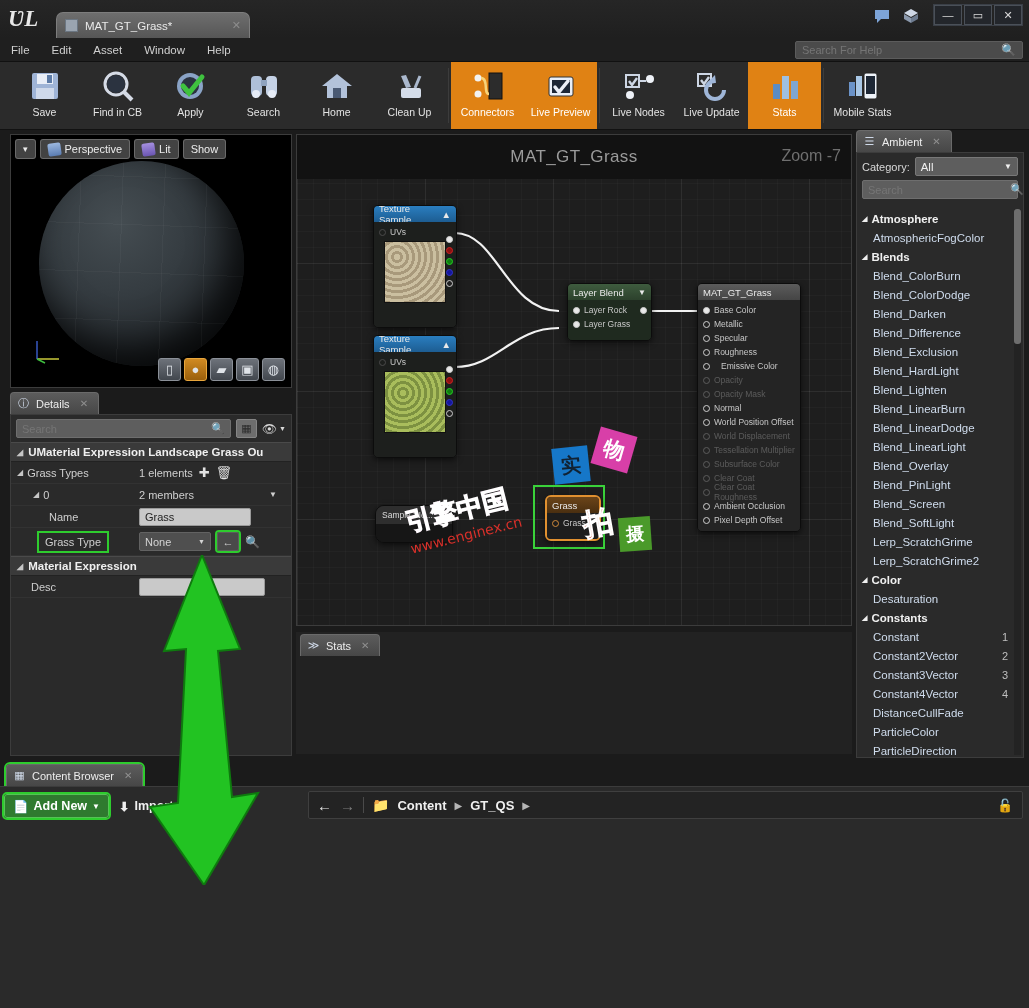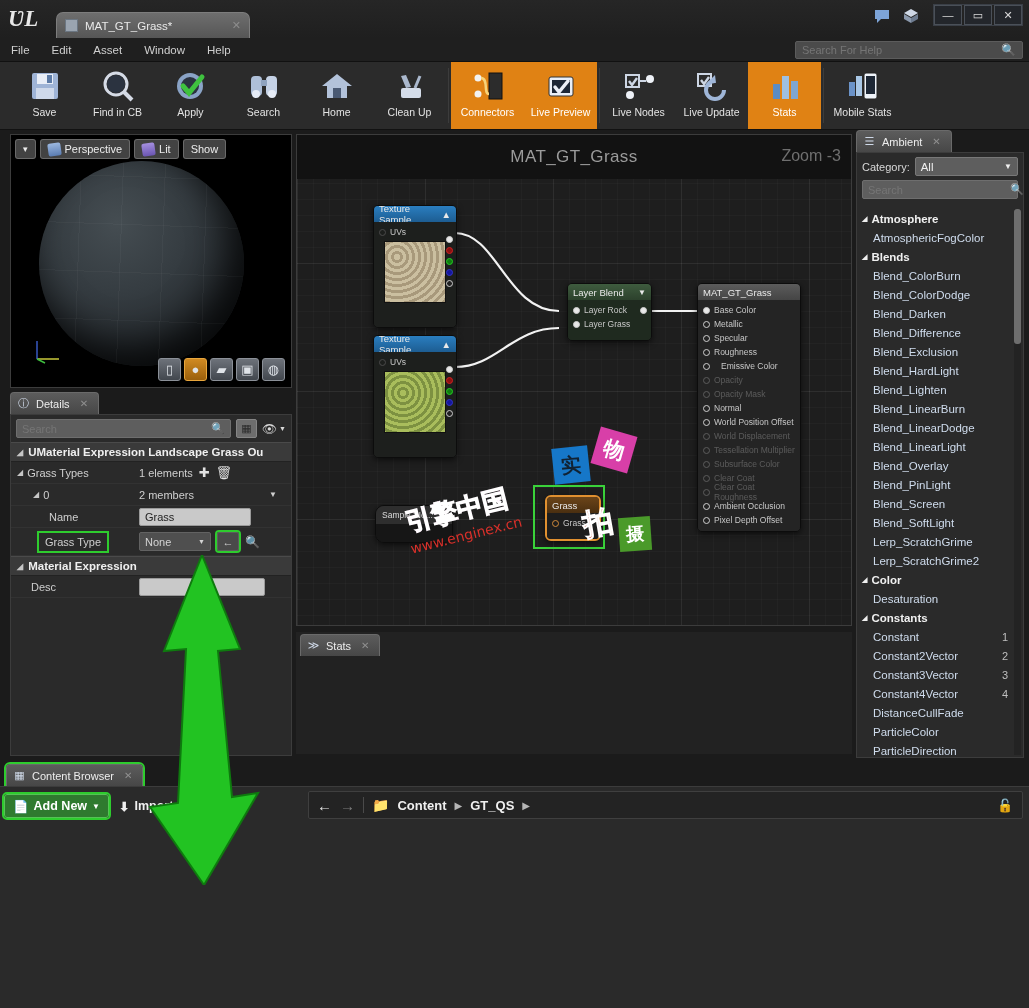--- a/index.html
+++ b/index.html
@@ -515,21 +515,21 @@
 
     <svg style="position:absolute;left:0;top:0;width:556px;height:492px;">
       <path d="M158,98 C200,98 210,176 262,176" stroke="#f2f2f2" stroke-width="2.2" fill="none"></path>
       <path d="M158,232 C200,232 215,193 262,193" stroke="#f2f2f2" stroke-width="2.2" fill="none"></path>
       <path d="M350,176 L402,176" stroke="#f2f2f2" stroke-width="2.2" fill="none"></path>
     </svg>
 
     <div class="graph-header">
       <span class="graph-title">MAT_GT_Grass</span>
     </div>
-    <span class="graph-zoom">Zoom -3</span>
+    <span class="graph-zoom">Zoom -7</span>
 
     <div class="node" style="left:76px; top:70px; width:84px;">
       <div class="node-h tex">
         <span>Texture Sample</span>
         <span>▲</span>
       </div>
       <div class="node-body" style="position:relative;height:105px;">
         <div class="pinrow">
           <span class="pin dim"></span>
           <span>UVs</span>

